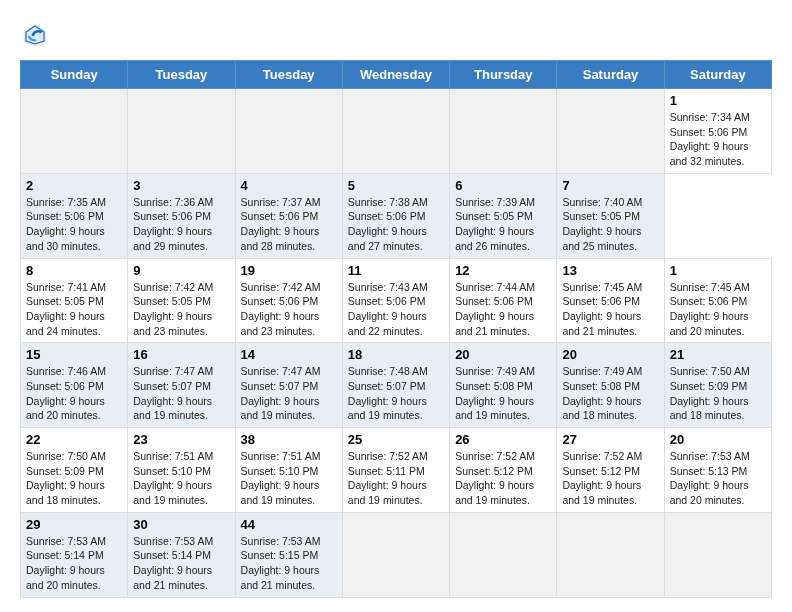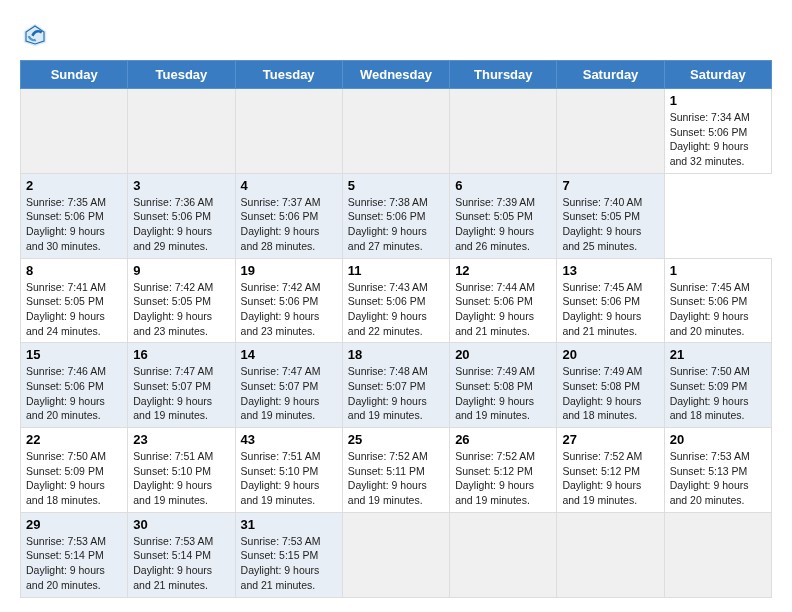--- a/index.html
+++ b/index.html
@@ -272,21 +272,21 @@
             Sunrise: 7:50 AM<br>Sunset: 5:09 PM<br>Daylight: 9 hours and 18 minutes.
           </div>
         </td>
         <td>
           <span class="day-number">23</span>
           <div class="day-info">
             Sunrise: 7:51 AM<br>Sunset: 5:10 PM<br>Daylight: 9 hours and 19 minutes.
           </div>
         </td>
         <td>
-          <span class="day-number">43</span>
+          <span class="day-number">38</span>
           <div class="day-info">
             Sunrise: 7:51 AM<br>Sunset: 5:10 PM<br>Daylight: 9 hours and 19 minutes.
           </div>
         </td>
         <td>
           <span class="day-number">25</span>
           <div class="day-info">
             Sunrise: 7:52 AM<br>Sunset: 5:11 PM<br>Daylight: 9 hours and 19 minutes.
           </div>
         </td>
@@ -316,21 +316,21 @@
             Sunrise: 7:53 AM<br>Sunset: 5:14 PM<br>Daylight: 9 hours and 20 minutes.
           </div>
         </td>
         <td>
           <span class="day-number">30</span>
           <div class="day-info">
             Sunrise: 7:53 AM<br>Sunset: 5:14 PM<br>Daylight: 9 hours and 21 minutes.
           </div>
         </td>
         <td>
-          <span class="day-number">31</span>
+          <span class="day-number">44</span>
           <div class="day-info">
             Sunrise: 7:53 AM<br>Sunset: 5:15 PM<br>Daylight: 9 hours and 21 minutes.
           </div>
         </td>
         <td class="empty-cell"></td>
         <td class="empty-cell"></td>
         <td class="empty-cell"></td>
         <td class="empty-cell"></td>
       </tr>
     </tbody>

